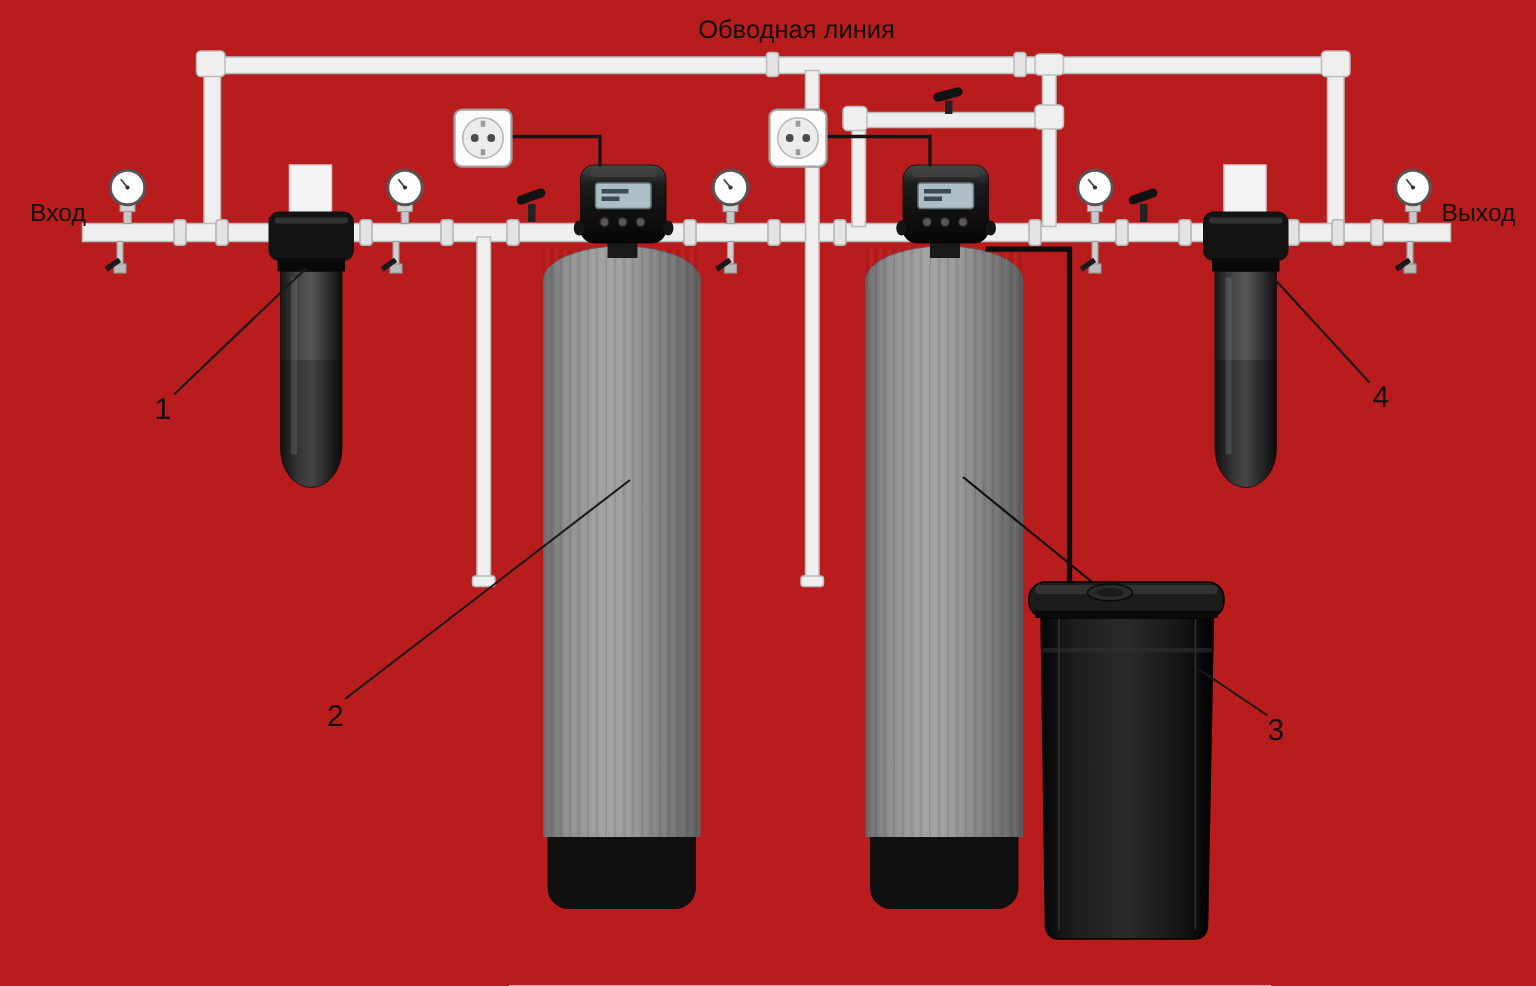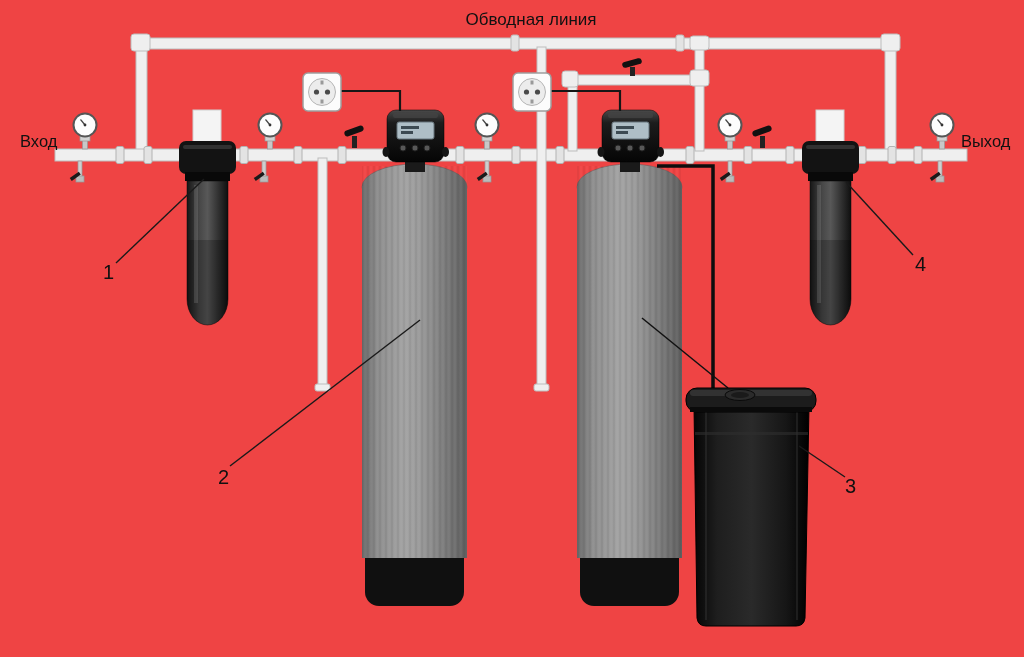--- a/index.html
+++ b/index.html
@@ -1,16 +1,16 @@
 <!DOCTYPE html>
 <html><head>
 <meta charset="utf-8">
 <style>
   html,body{margin:0;padding:0;background:#fff;}
-  .stage{position:relative;width:1024px;height:657px;background:#ef4444;overflow:hidden;
+  .stage{position:relative;width:1024px;height:657px;background:#b91c1c;overflow:hidden;
          font-family:"Liberation Sans","DejaVu Sans",sans-serif;}
   .stage svg{position:absolute;left:0;top:0;}
   text{fill:#111;}
 </style>
 </head>
 <body>
 
 <div class="stage">
 <svg width="1024" height="657" viewBox="0 0 1024 657">
   <defs>

